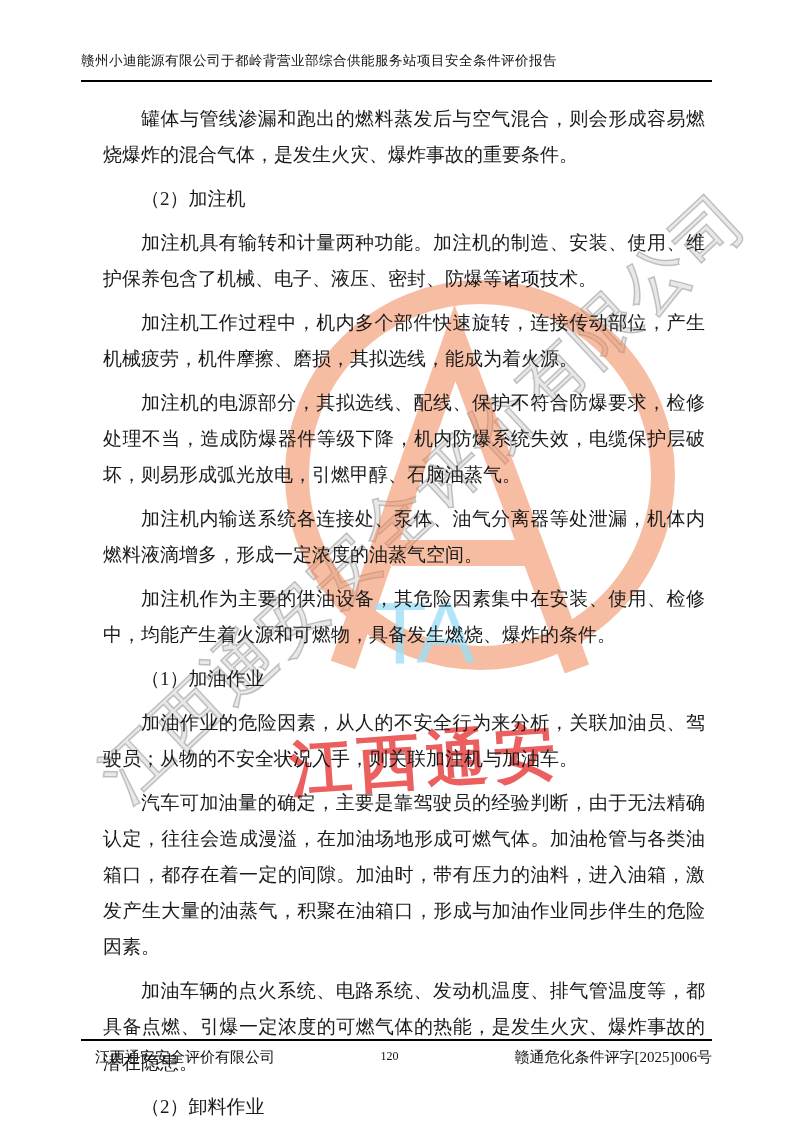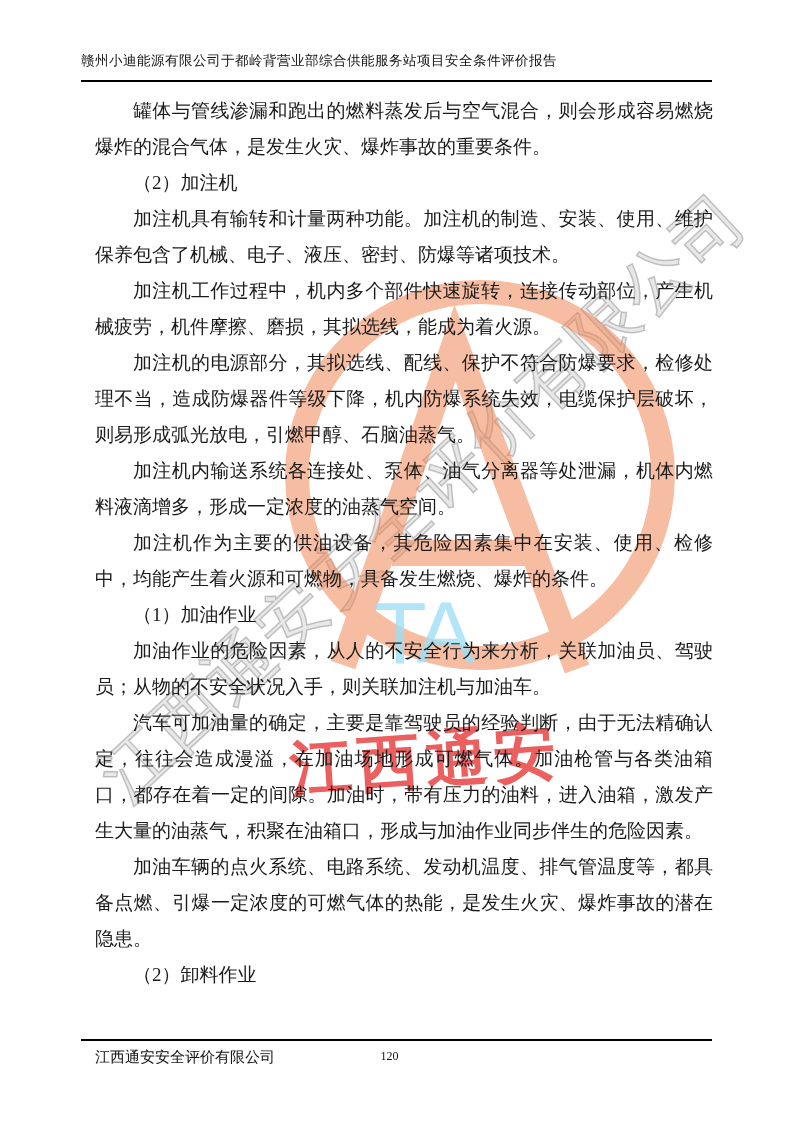--- a/index.html
+++ b/index.html
@@ -36,21 +36,21 @@
   .content {
     position: absolute;
     top: 93px; left: 95px; width: 618px;
     z-index: 2;
     font-size: 19px;
     line-height: 36px;
     text-align: justify;
   }
   .content p {
     text-indent: 2em;
-    margin: 0;
+    margin: 8px;
   }
   .attachment-heading {
     font-family: "Liberation Sans", "DejaVu Sans", sans-serif;
     font-weight: bold;
     font-size: 20px;
     line-height: 36px;
     text-indent: 0;
     color: #000;
   }
 
@@ -148,15 +148,16 @@
     <p>加油作业的危险因素，从人的不安全行为来分析，关联加油员、驾驶员；从物的不安全状况入手，则关联加注机与加油车。</p>
     <p>汽车可加油量的确定，主要是靠驾驶员的经验判断，由于无法精确认定，往往会造成漫溢，在加油场地形成可燃气体。加油枪管与各类油箱口，都存在着一定的间隙。加油时，带有压力的油料，进入油箱，激发产生大量的油蒸气，积聚在油箱口，形成与加油作业同步伴生的危险因素。</p>
     <p>加油车辆的点火系统、电路系统、发动机温度、排气管温度等，都具备点燃、引爆一定浓度的可燃气体的热能，是发生火灾、爆炸事故的潜在隐患。</p>
     <p>（2）卸料作业</p>
   </div>
 
   <div class="footer-rule"></div>
   <div class="footer">
     <span class="footer-company">江西通安安全评价有限公司</span>
     <span class="footer-page-number">120</span>
+    <span class="footer-doc-number">赣通危化条件评字[2025]006号</span>
   </div>
 
 </div>
 
 </body></html>

